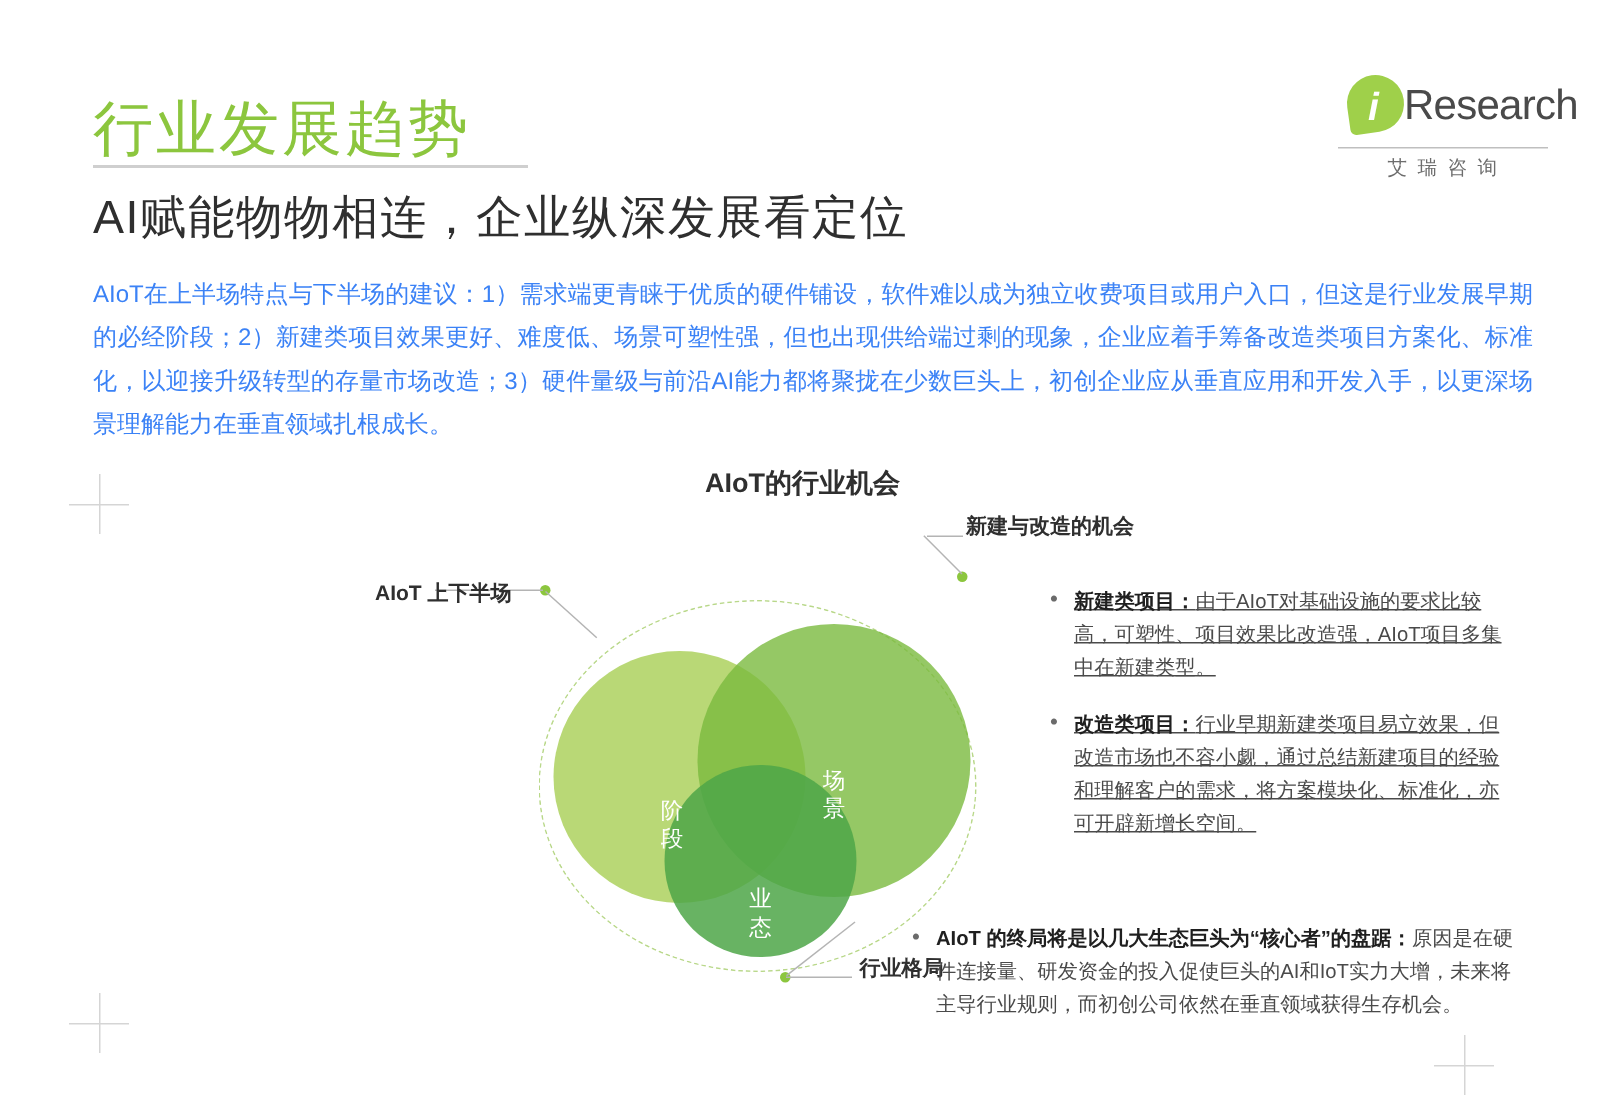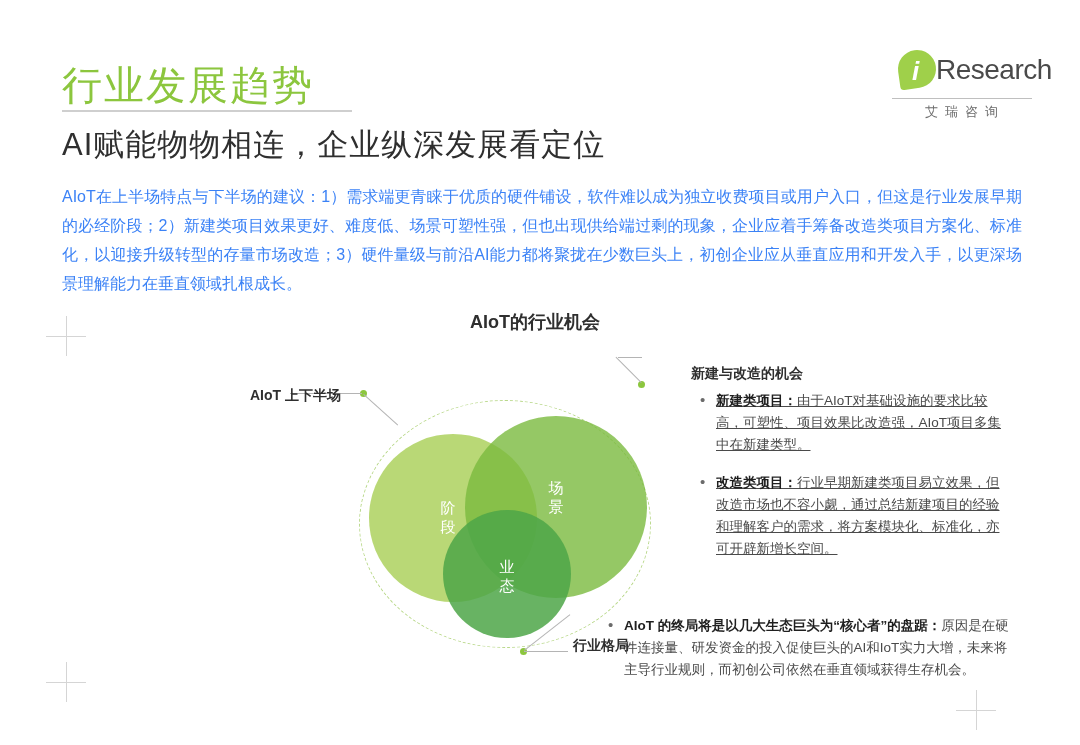--- a/index.html
+++ b/index.html
@@ -171,20 +171,21 @@
     background: rgba(78, 166, 72, 0.85);
   }
   .c-label {
     position: absolute;
     color: #ffffff;
     font-size: 15px;
     line-height: 19px;
     text-align: center;
     width: 22px;
     font-weight: 400;
+    margin-top: 33px;
   }
   .lbl-stage { left: 82px;  top: 106px; }
   .lbl-scene { left: 190px; top: 86px; }
   .lbl-eco   { left: 141px; top: 165px; }
 
   
   .dot {
     position: absolute;
     width: 7px;
     height: 7px;
@@ -199,21 +200,21 @@
   }
 
   
   .tag {
     position: absolute;
     font-size: 14px;
     font-weight: bold;
     color: #2f2f2f;
   }
   .tag-aiot-half { left: 250px; top: 387px; }
-  .tag-new-rebuild { left: 644px; top: 365px; margin-left: 47px; }
+  .tag-new-rebuild { left: 644px; top: 342px; }
   .tag-pattern { left: 573px; top: 637px; }
 
   
   .bullets {
     position: absolute;
     font-size: 13.5px;
     line-height: 22px;
     color: #4a4a4a;
   }
   .bullet {

